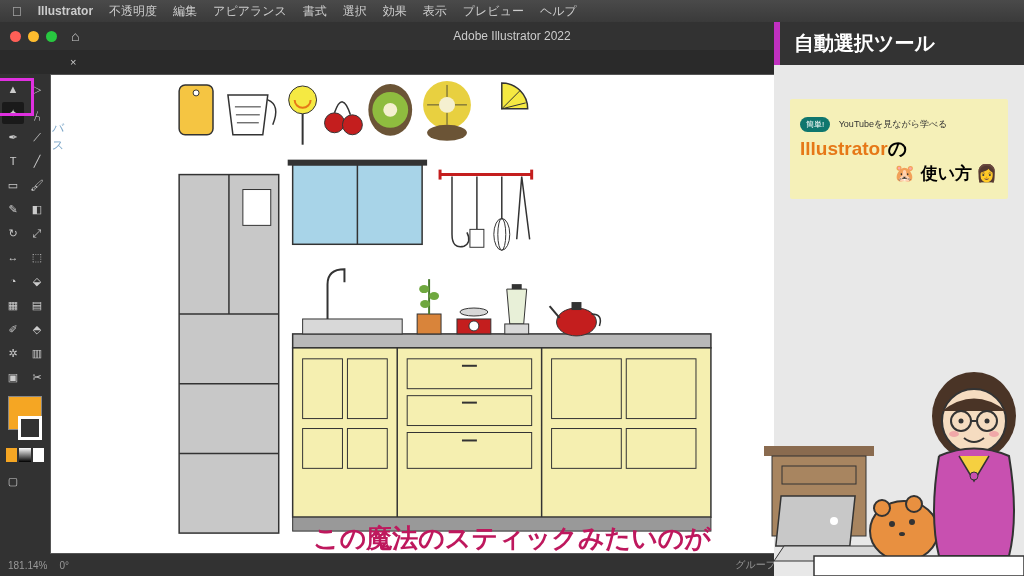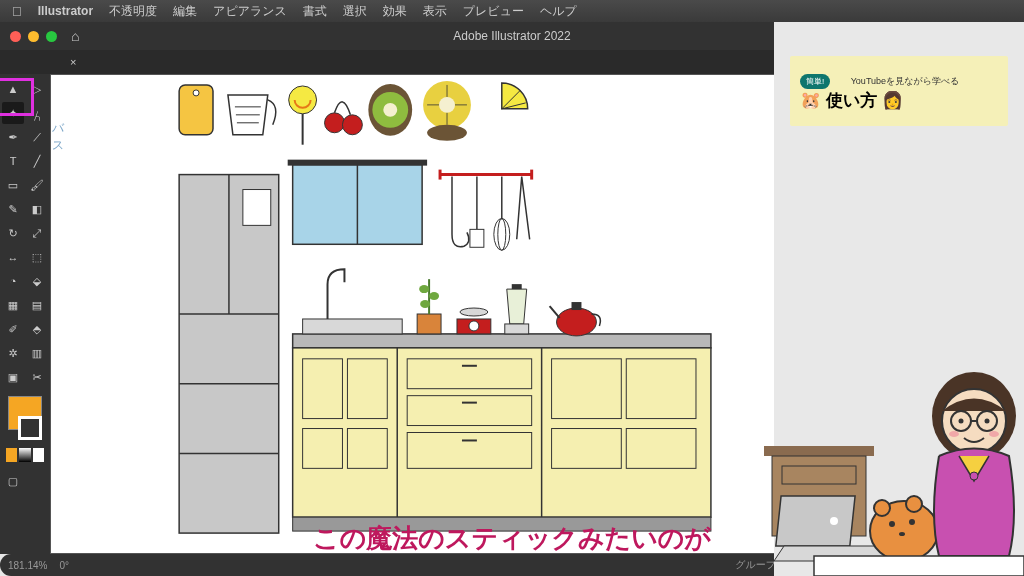--- a/index.html
+++ b/index.html
@@ -49,31 +49,31 @@
 .section-label { font-size: 10px; color: #aaa; margin-bottom: 6px; }
 .transform-grid { display: grid; grid-template-columns: auto 1fr auto 1fr; gap: 3px 4px; font-size: 9px; color: #888; align-items: center; }
 .transform-grid input { width: 40px; height: 16px; background: #1a1a1a; border: none; color: #666; font-size: 9px; padding: 0 3px; }
 .appearance-row { display: flex; align-items: center; gap: 6px; margin-bottom: 4px; }
 .app-swatch { width: 14px; height: 14px; }
 .app-swatch.fill { background: #f5a623; }
 .app-swatch.stroke { border: 2px solid #fff; }
 .opacity-input { width: 40px; height: 16px; background: #1a1a1a; border: none; color: #ccc; font-size: 9px; padding: 0 3px; }
 
 
-.statusbar { height: 22px; background: #323232; color: #999; font-size: 10px; display: flex; align-items: center; padding: 0 8px; gap: 12px; border-radius: 11px; }
+.statusbar { height: 22px; background: #323232; color: #999; font-size: 10px; display: flex; align-items: center; padding: 0 8px; gap: 12px; }
 
 
 .overlay-right { position: absolute; right: 0; top: 22px; bottom: 0; width: 250px; background: #e8e8e8; z-index: 20; }
 .overlay-title { background: #333; color: #fff; font-size: 20px; font-weight: bold; padding: 8px 14px; border-left: 6px solid #c030c0; }
 .course-card { margin: 34px 16px; background: #f5f0b8; padding: 14px 10px; border-radius: 2px; position: relative; }
 .course-badge { display: inline-block; background: #0f766e; color: #fff; font-size: 8px; padding: 2px 6px; border-radius: 8px; }
-.course-sub { font-size: 9px; color: #333; margin-left: 16px; }
+.course-sub { font-size: 9px; color: #333; margin-left: 4px; }
 .course-main { font-size: 19px; font-weight: bold; margin-top: 4px; }
 .course-main .orange { color: #e67817; }
-.course-use { font-size: 17px; font-weight: bold; }
+.course-use { font-size: 17px; font-weight: bold; text-align: right; }
 .character-area { position: absolute; bottom: 0; right: 0; width: 260px; height: 260px; }
 
 
 .subtitle { position: absolute; bottom: 20px; left: 50%; transform: translateX(-50%); font-size: 26px; font-weight: bold; color: #be185d; z-index: 30; white-space: nowrap; }
 
 
 svg.kitchen { width: 100%; height: 100%; display: block; }
 </style>
 </head>
 <body>
@@ -330,23 +330,25 @@
   </div>
 </div>
 
 <div class="statusbar">
   <span>181.14%</span>
   <span>0°</span>
   <span style="margin-left:auto;margin-right:220px">グループ選択</span>
 </div>
 
 <div class="overlay-right">
+  <div class="overlay-title">自動選択ツール</div>
   <div class="course-card">
     <span class="course-badge">簡単!</span>
     <span class="course-sub">YouTubeを見ながら学べる</span>
+    <div class="course-main"><span class="orange">Illustrator</span><span>の</span></div>
     <div class="course-use">🐹 <span>使い方</span> 👩</div>
   </div>
   <svg class="character-area" viewBox="0 0 260 260">
 
     <rect x="0" y="130" width="110" height="10" fill="#8a6b4f"></rect>
       <rect x="8" y="140" width="94" height="80" fill="#a88560" stroke="#333"></rect>
       <rect x="18" y="150" width="74" height="18" fill="none" stroke="#333"></rect>
 
     <rect x="36" y="180" width="74" height="50" fill="#c8c8c8" stroke="#333" stroke-width="1.5" transform="skewX(-6)"></rect>
       <circle cx="70" cy="205" r="4" fill="#fff"></circle>

